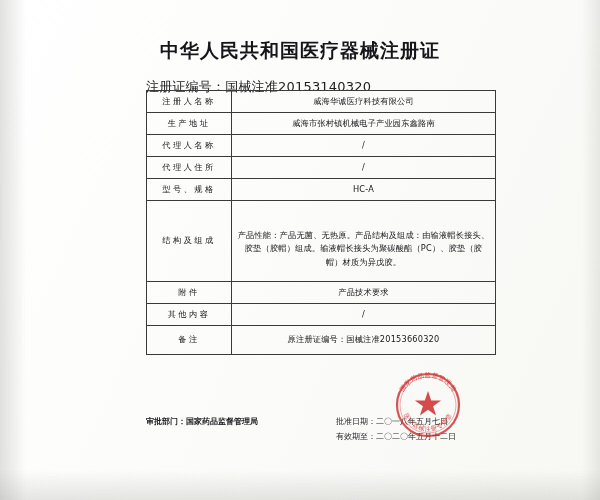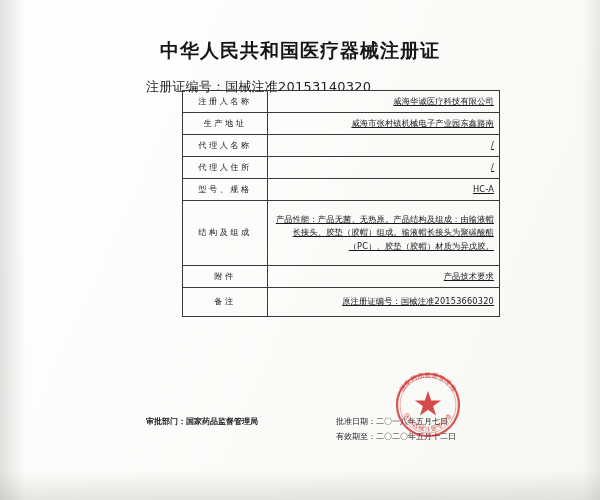--- a/index.html
+++ b/index.html
@@ -44,50 +44,48 @@
     top: 78px;
     left: 146px;
     font-size: 13px;
     color: #1d1d22;
     letter-spacing: 0.2px;
   }
   table.cert {
     position: absolute;
     top: 90px;
     left: 146px;
-    width: 318px;
+    width: 350px;
     border-collapse: collapse;
     table-layout: fixed;
-    margin-left: 36px;
   }
   table.cert td {
     border: 1px solid #3a3a3a;
     font-size: 8.2px;
     color: #17171b;
     padding: 3px 5px;
     vertical-align: middle;
     line-height: 1.45;
   }
   td.label {
     width: 74px;
     text-align: center;
     letter-spacing: 2.5px;
     white-space: nowrap;
   }
   td.value {
-    text-align: right;
+    text-align: center;
     letter-spacing: 0.2px;
-    text-decoration: underline;
   }
   tr.r-short td { height: 15px; }
   tr.r-mid td { height: 22px; }
   tr.r-tall td { height: 54px; }
   td.value.multiline {
     line-height: 1.6;
-    padding-top: 5px;
+    padding-top: 21px;
     padding-bottom: 5px;
   }
   .footer {
     position: absolute;
     left: 146px;
     top: 414px;
     width: 318px;
     font-size: 8px;
     color: #1d1d22;
   }
@@ -168,20 +166,24 @@
         <td class="label">型号、规格</td>
         <td class="value">HC-A</td>
       </tr>
       <tr class="r-tall">
         <td class="label">结构及组成</td>
         <td class="value multiline">产品性能：产品无菌、无热原。产品结构及组成：由输液帽长接头、胶垫（胶帽）组成。输液帽长接头为聚碳酸酯（PC）、胶垫（胶帽）材质为异戊胶。</td>
       </tr>
       <tr class="r-short">
         <td class="label">附件</td>
         <td class="value">产品技术要求</td>
+      </tr>
+      <tr class="r-short">
+        <td class="label">其他内容</td>
+        <td class="value">/</td>
       </tr>
       <tr class="r-mid">
         <td class="label">备注</td>
         <td class="value">原注册证编号：国械注准20153660320</td>
       </tr>
     </tbody>
   </table>
 
   <div class="footer">
     <div class="footer-left">

